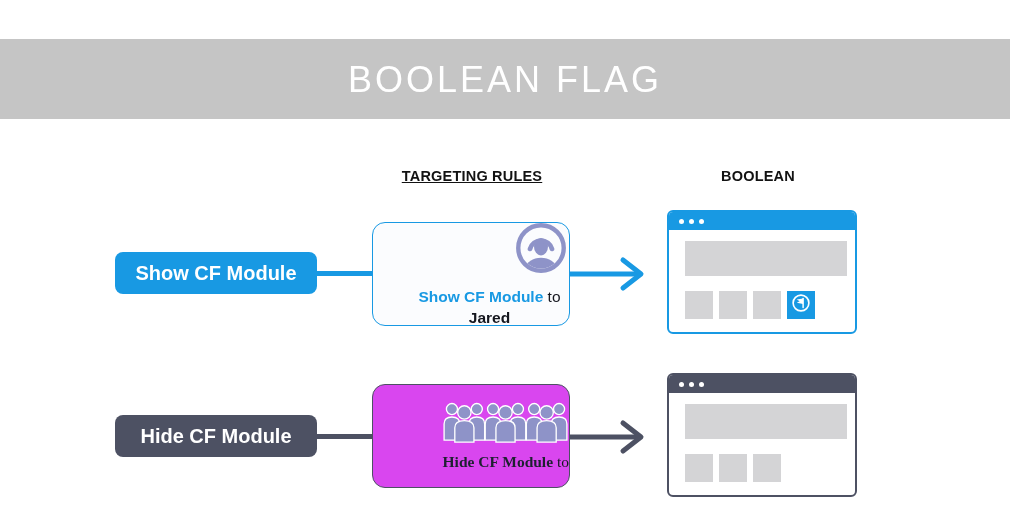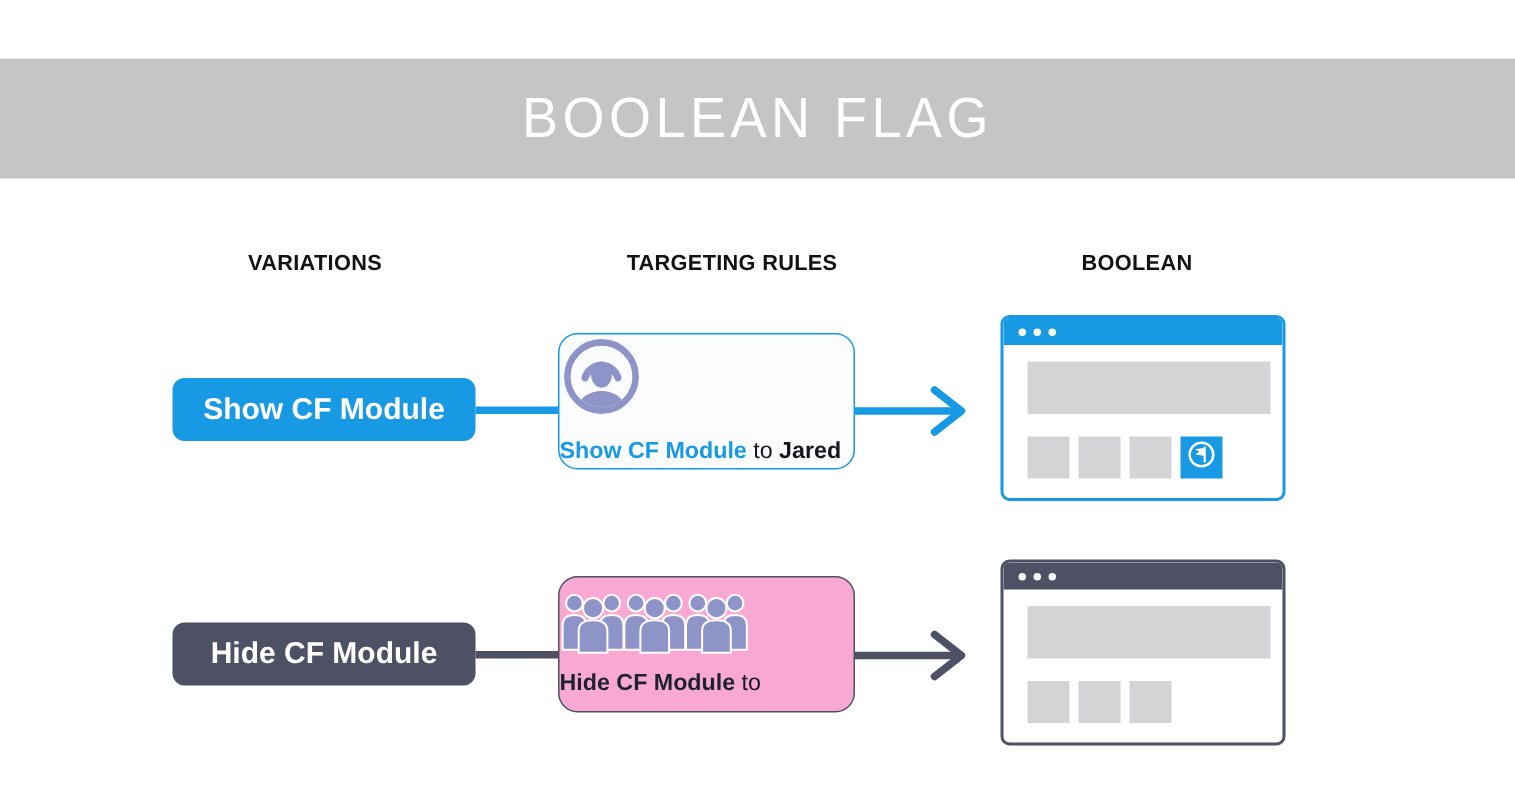--- a/index.html
+++ b/index.html
@@ -34,21 +34,21 @@
   .col-label {
     position: absolute; top: 129px;
     width: 200px;
     text-align: center;
     font-size: 14.5px;
     font-weight: 700;
     color: #121212;
     letter-spacing: 0.2px;
   }
   .col-variations { left: 110px; }
-  .col-targeting  { left: 388px; }
+  .col-targeting  { left: 372px; text-decoration: underline; }
   .col-results    { left: 658px; }
 
   
   .pill {
     position: absolute; left: 115px;
     width: 202px; height: 42px;
     border-radius: 8px;
     display: flex; align-items: center; justify-content: center;
     color: #ffffff;
     font-size: 20px;
@@ -65,37 +65,39 @@
   .connector-show { top: 232px; background: #1899e3; }
   .connector-hide { top: 395px; background: #4d5163; }
 
   .arrow { position: absolute; left: 570px; width: 80px; height: 40px; }
   .arrow-show { top: 215px; }
   .arrow-hide { top: 378px; }
 
   
   .rule-box {
     position: absolute; left: 372px;
-    width: 198px; height: 91px;
+    width: 198px; height: 104px;
     border-radius: 13px;
     display: flex; flex-direction: column;
-    align-items: flex-start; justify-content: center;
+    align-items: flex-end; justify-content: center;
     text-align: center;
+    padding-left: 37px;
   }
   .rule-show {
     top: 183px;
     border: 1.5px solid #1899e3;
     background: #fbfcfe;
     gap: 7px;
   }
   .rule-hide {
     top: 345px;
     border: 1.5px solid #4d5163;
-    background: #f9a8d4;
+    background: #d946ef;
     gap: 4px;
+    font-family: Liberation Serif, serif;
   }
   .rule-text {
     font-size: 15.5px;
     color: #15171f;
     line-height: 1.32;
   }
   .flag-blue { color: #1899e3; font-weight: 700; }
   .flag-dark { color: #1d2130; font-weight: 700; }
   .bold-dark { color: #15171f; font-weight: 700; }
 
@@ -133,21 +135,20 @@
 </style>
 </head>
 <body>
 
 <div class="canvas">
 
   <div class="header-bar">
     <div class="header-title">BOOLEAN FLAG</div>
   </div>
 
-  <div class="col-label col-variations">VARIATIONS</div>
   <div class="col-label col-targeting">TARGETING RULES</div>
   <div class="col-label col-results">BOOLEAN</div>
 
   <div class="pill pill-show">Show CF Module</div>
 
   <div class="connector connector-show"></div>
 
   <div class="rule-box rule-show">
     <span>
       <svg width="56" height="56" viewBox="0 0 64 64">

